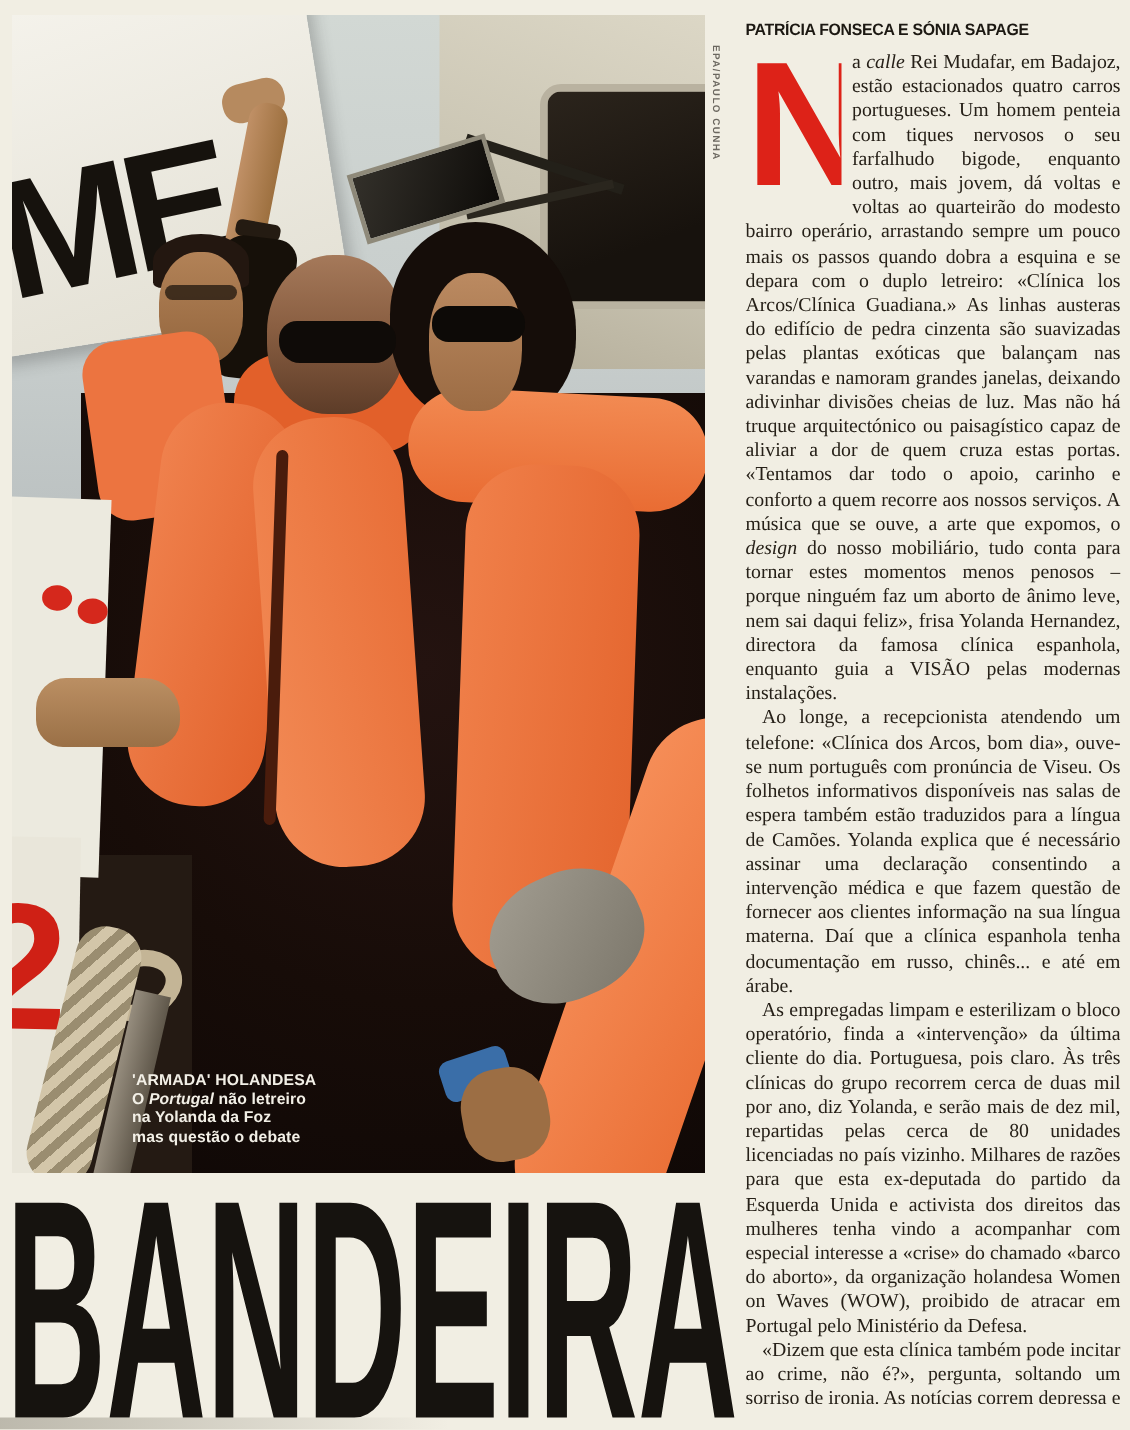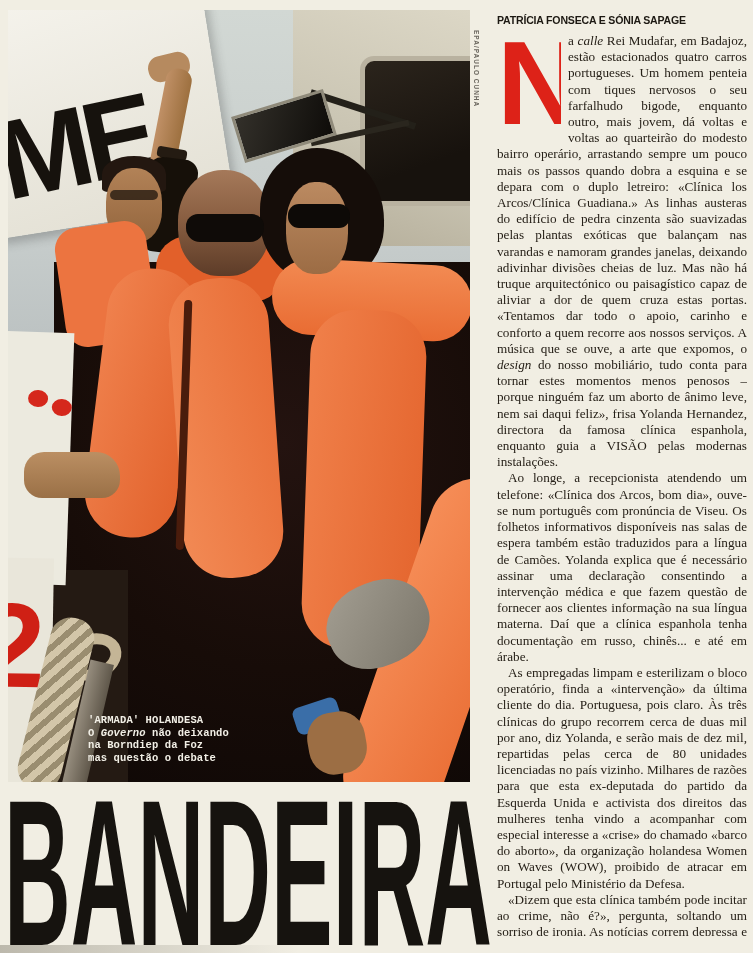--- a/index.html
+++ b/index.html
@@ -127,21 +127,21 @@
   .glove{ left:318px; top:572px; width:104px; height:84px;
     background:linear-gradient(140deg,#a39e92,#7b766a); border-radius:46%;
     transform:rotate(-24deg); z-index:7; }
   .cuff{ left:286px; top:692px; width:46px; height:28px; background:#3a6ea8;
     border-radius:7px; transform:rotate(-18deg); z-index:8; }
   .hand-bottom{ left:300px; top:702px; width:58px; height:62px; background:#9c6e44;
     border-radius:42%; transform:rotate(-10deg); z-index:8; }
 
   
   .caption{ left:80px; top:704px; z-index:9;
-    font-family:Liberation Mono, monospace; font-weight:bold;
+    font-family:Liberation Sans, sans-serif; font-weight:bold;
     font-size:10.5px; line-height:12.6px; color:#f2efe6; letter-spacing:.1px; }
   .caption .kicker{ display:block; }
 
   
   .credit{ left:473px; top:30px; writing-mode:vertical-rl;
     font-family:"Liberation Sans",sans-serif; font-size:6.5px; letter-spacing:1px;
     color:#6b675f; font-weight:bold; }
 
   
   .column{ left:497px; top:14px; width:250px; height:922px; overflow:hidden; }
@@ -221,22 +221,22 @@
   <div class="abs rope-loop"></div>
   <div class="abs rope"></div>
   <div class="abs pole"></div>
 
   <div class="abs glove"></div>
   <div class="abs cuff"></div>
   <div class="abs hand-bottom"></div>
 
   <div class="abs caption">
     <span class="kicker">'ARMADA' HOLANDESA</span>
-    <span><span>O </span><em>Governo</em><span> não deixando</span></span><br>
-    <span>na Borndiep da Foz</span><br>
+    <span><span>O </span><em>Portugal</em><span> não letreiro</span></span><br>
+    <span>na Yolanda da Foz</span><br>
     <span>mas questão o debate</span>
   </div>
 </div>
 
 <div class="abs credit">EPA/PAULO CUNHA</div>
 
 <div class="abs column">
   <div class="byline">PATRÍCIA FONSECA E SÓNIA SAPAGE</div>
 
   <p><span class="dropcap">N</span><span>a </span><em>calle</em><span> Rei Mudafar, em Badajoz, estão estacionados quatro carros portugueses. Um homem penteia com tiques nervosos o seu farfalhudo bigode, enquanto outro, mais jovem, dá voltas e voltas ao quarteirão do modesto bairro operário, arrastando sempre um pouco mais os passos quando dobra a esquina e se depara com o duplo letreiro: «Clínica los Arcos/Clínica Guadiana.» As linhas austeras do edifício de pedra cinzenta são suavizadas pelas plantas exóticas que balançam nas varandas e namoram grandes janelas, deixando adivinhar divisões cheias de luz. Mas não há truque arquitectónico ou paisagístico capaz de aliviar a dor de quem cruza estas portas. «Tentamos dar todo o apoio, carinho e conforto a quem recorre aos nossos serviços. A música que se ouve, a arte que expomos, o </span><em>design</em><span> do nosso mobiliário, tudo conta para tornar estes momentos menos penosos – porque ninguém faz um aborto de ânimo leve, nem sai daqui feliz», frisa Yolanda Hernandez, directora da famosa clínica espanhola, enquanto guia a VISÃO pelas modernas instalações.</span></p>

